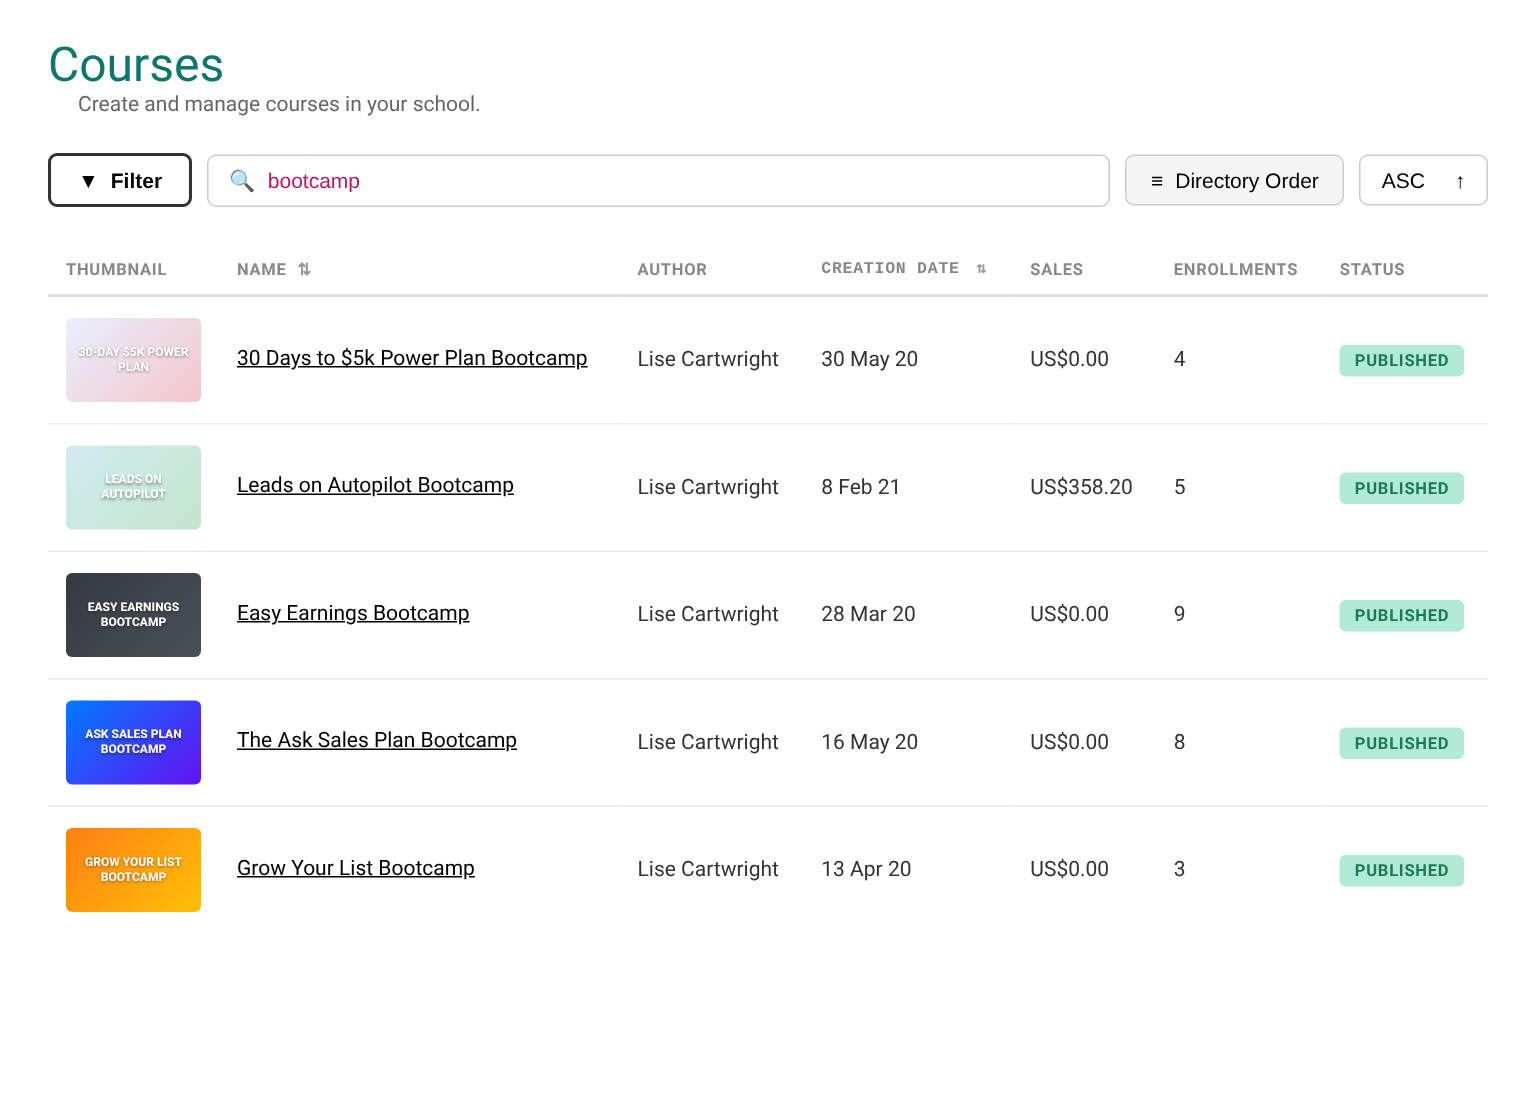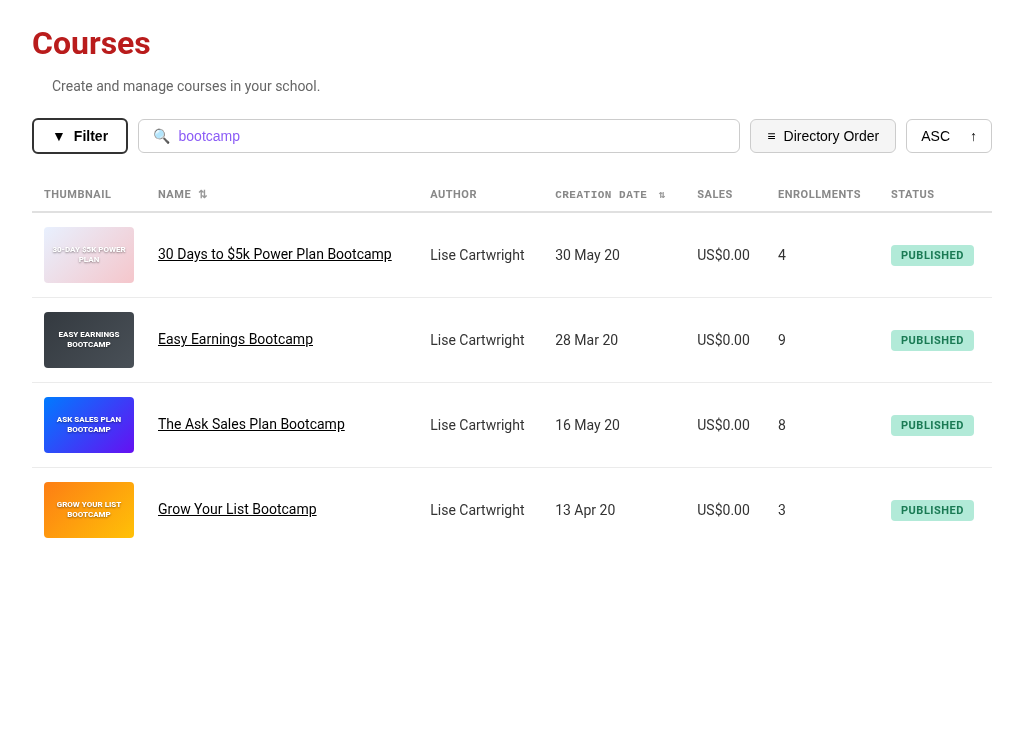--- a/index.html
+++ b/index.html
@@ -4,23 +4,23 @@
   <style>
     * { box-sizing: border-box; margin: 0; padding: 0; }
     body {
       font-family: -apple-system, BlinkMacSystemFont, 'Segoe UI', Roboto, sans-serif;
       background: #fff;
       color: #333;
       padding: 24px 32px;
     }
     .page-title {
       font-size: 32px;
-      font-weight: 700;
-      color: #b91c1c;
-      margin-bottom: 16px;
+      font-weight: 400;
+      color: #0f766e;
+      margin-bottom: 0;
     }
     .page-subtitle {
       font-size: 14px;
       color: #666;
       margin-bottom: 24px;
       margin-left: 20px;
     }
     .toolbar {
       display: flex;
       align-items: center;
@@ -48,21 +48,21 @@
       border-radius: 6px;
       padding: 8px 14px;
       gap: 8px;
       background: #fff;
     }
     .search-icon { color: #999; font-size: 14px; }
     .search-input {
       border: none;
       outline: none;
       font-size: 14px;
-      color: #8b5cf6;
+      color: #be185d;
       width: 100%;
       background: transparent;
     }
     .dir-order-btn {
       display: flex;
       align-items: center;
       gap: 8px;
       padding: 8px 16px;
       border: 1.5px solid #ccc;
       border-radius: 6px;
@@ -215,20 +215,37 @@
     <td>Lise Cartwright</td>
     <td>30 May 20</td>
     <td>US$0.00</td>
     <td>4</td>
     <td>
       <span class="status-badge">PUBLISHED</span>
     </td>
   </tr>
       <tr>
     <td class="thumbnail-cell">
+      <div class="thumbnail-img thumb-3">
+        <div class="thumb-label">LEADS ON AUTOPILOT</div>
+      </div>
+    </td>
+    <td>
+      <a class="course-link">Leads on Autopilot Bootcamp</a>
+    </td>
+    <td>Lise Cartwright</td>
+    <td>8 Feb 21</td>
+    <td>US$358.20</td>
+    <td>5</td>
+    <td>
+      <span class="status-badge">PUBLISHED</span>
+    </td>
+  </tr>
+      <tr>
+    <td class="thumbnail-cell">
       <div class="thumbnail-img thumb-4">
         <div class="thumb-label">EASY EARNINGS BOOTCAMP</div>
       </div>
     </td>
     <td>
       <a class="course-link">Easy Earnings Bootcamp</a>
     </td>
     <td>Lise Cartwright</td>
     <td>28 Mar 20</td>
     <td>US$0.00</td>

